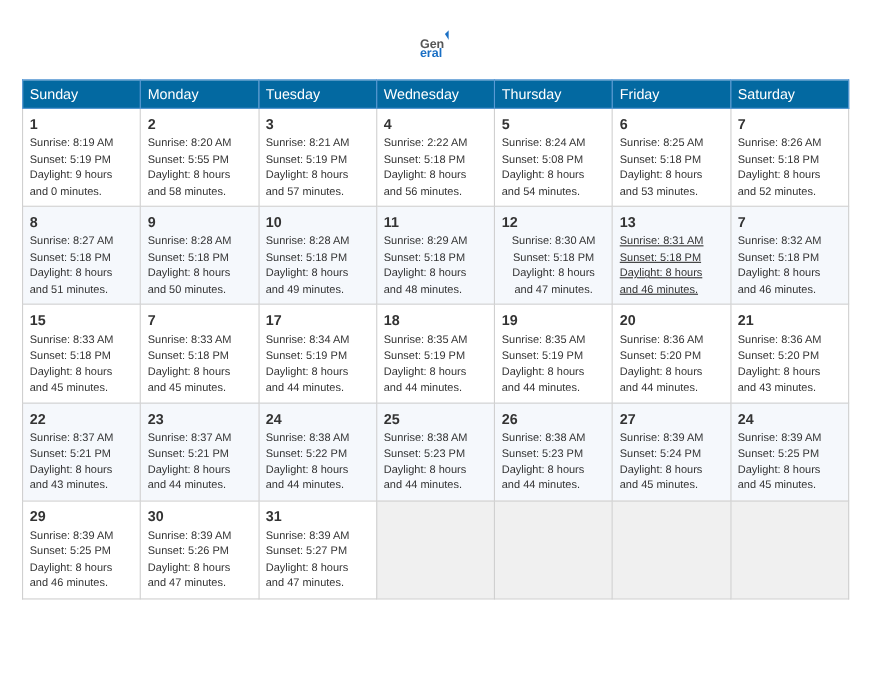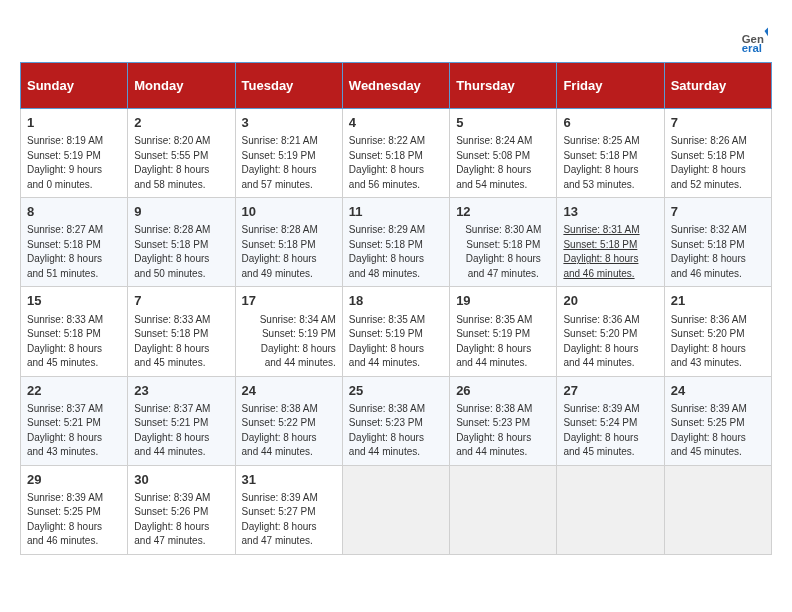--- a/index.html
+++ b/index.html
@@ -5,23 +5,23 @@
     * { box-sizing: border-box; margin: 0; padding: 0; }
     body {
       font-family: Arial, sans-serif;
       background: #fff;
       width: 792px;
       min-height: 612px;
       padding: 20px;
     }
     .header {
       display: flex;
-      justify-content: flex-end;
+      justify-content: center;
       align-items: flex-start;
-      margin-bottom: 10px;
+      margin-bottom: 20px;
     }
     .logo {
       display: flex;
       align-items: center;
       margin-top: 4px;
     }
     .logo-text {
       font-size: 18px;
       font-weight: bold;
       line-height: 1.1;
@@ -46,25 +46,25 @@
       font-size: 16px;
       color: #555;
       margin-top: 2px;
     }
     .calendar {
       width: 100%;
       border-collapse: collapse;
       margin-top: 8px;
     }
     .calendar thead tr th {
-      background: #b91c1c;
+      background: #0369a1;
       color: #fff;
       font-size: 13px;
-      font-weight: bold;
-      padding: 15px 6px;
+      font-weight: normal;
+      padding: 5px 6px;
       text-align: left;
       border: 1px solid #5a9ad4;
     }
     .calendar tbody tr td {
       vertical-align: top;
       padding: 5px 6px;
       border: 1px solid #d0d0d0;
       background: #fff;
       width: calc(100% / 7);
       min-height: 85px;
@@ -143,21 +143,21 @@
         </td>
         <td>
           <span class="day-number">3</span>
           <div class="day-info" style="white-space: pre-line;">Sunrise: 8:21 AM
 Sunset: 5:19 PM
 Daylight: 8 hours
 and 57 minutes.</div>
         </td>
         <td>
           <span class="day-number">4</span>
-          <div class="day-info" style="white-space: pre-line;">Sunrise: 8:22 AM
+          <div class="day-info" style="white-space: pre-line;">Sunrise: 2:22 AM
 Sunset: 5:18 PM
 Daylight: 8 hours
 and 56 minutes.</div>
         </td>
         <td>
           <span class="day-number">5</span>
           <div class="day-info" style="white-space: pre-line;">Sunrise: 8:24 AM
 Sunset: 5:08 PM
 Daylight: 8 hours
 and 54 minutes.</div>
@@ -238,21 +238,21 @@
         </td>
         <td>
           <span class="day-number">7</span>
           <div class="day-info" style="white-space: pre-line;">Sunrise: 8:33 AM
 Sunset: 5:18 PM
 Daylight: 8 hours
 and 45 minutes.</div>
         </td>
         <td>
           <span class="day-number">17</span>
-          <div class="day-info" style="white-space: pre-line; text-align: right;">Sunrise: 8:34 AM
+          <div class="day-info" style="white-space: pre-line;">Sunrise: 8:34 AM
 Sunset: 5:19 PM
 Daylight: 8 hours
 and 44 minutes.</div>
         </td>
         <td>
           <span class="day-number">18</span>
           <div class="day-info" style="white-space: pre-line;">Sunrise: 8:35 AM
 Sunset: 5:19 PM
 Daylight: 8 hours
 and 44 minutes.</div>

